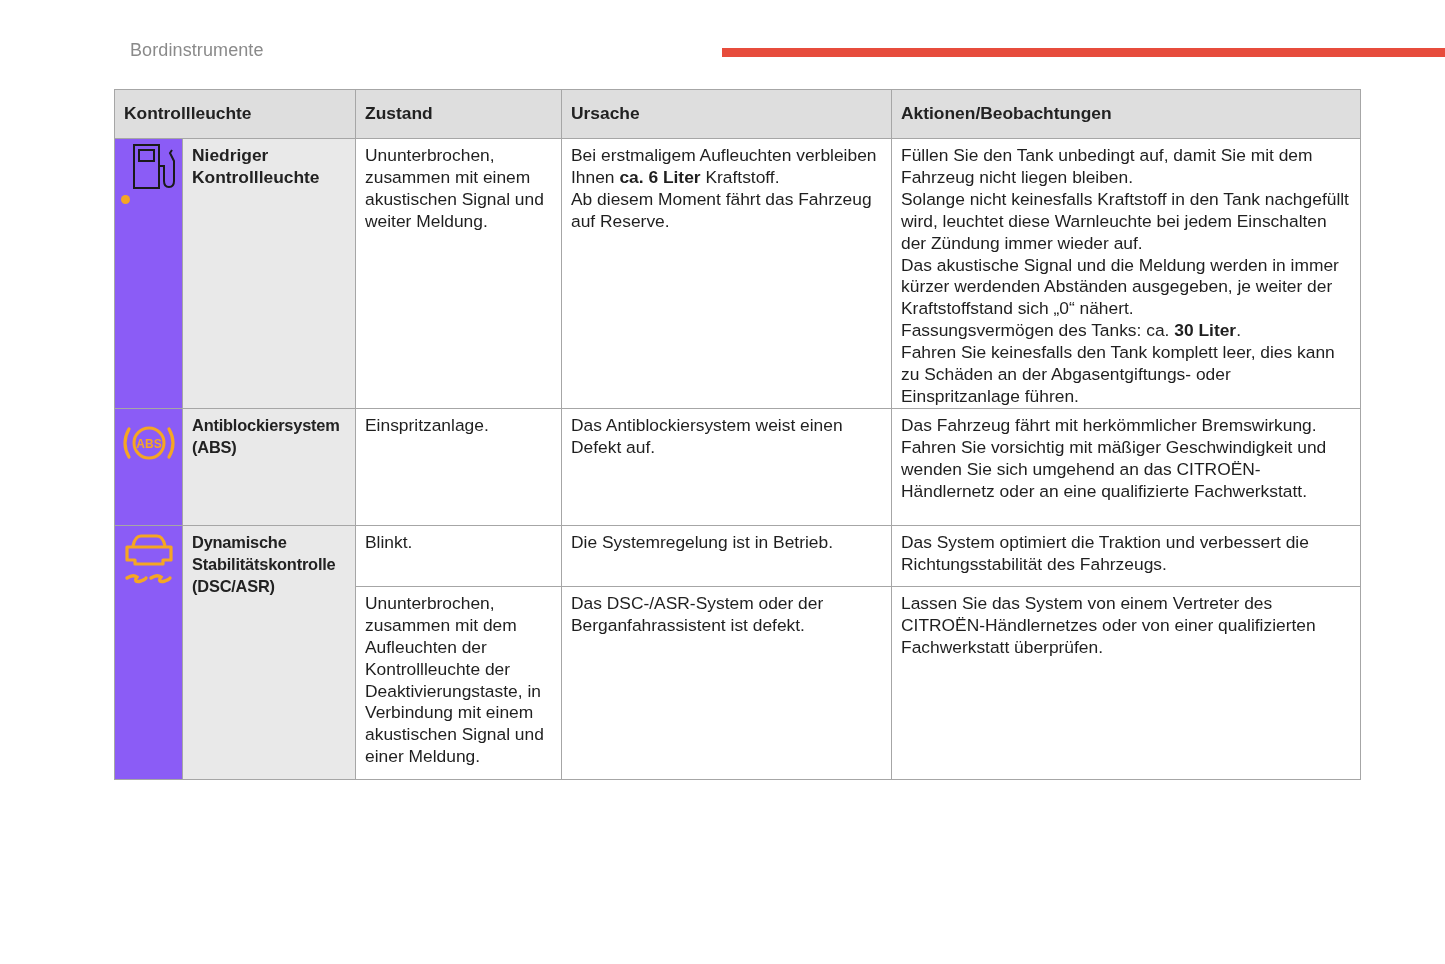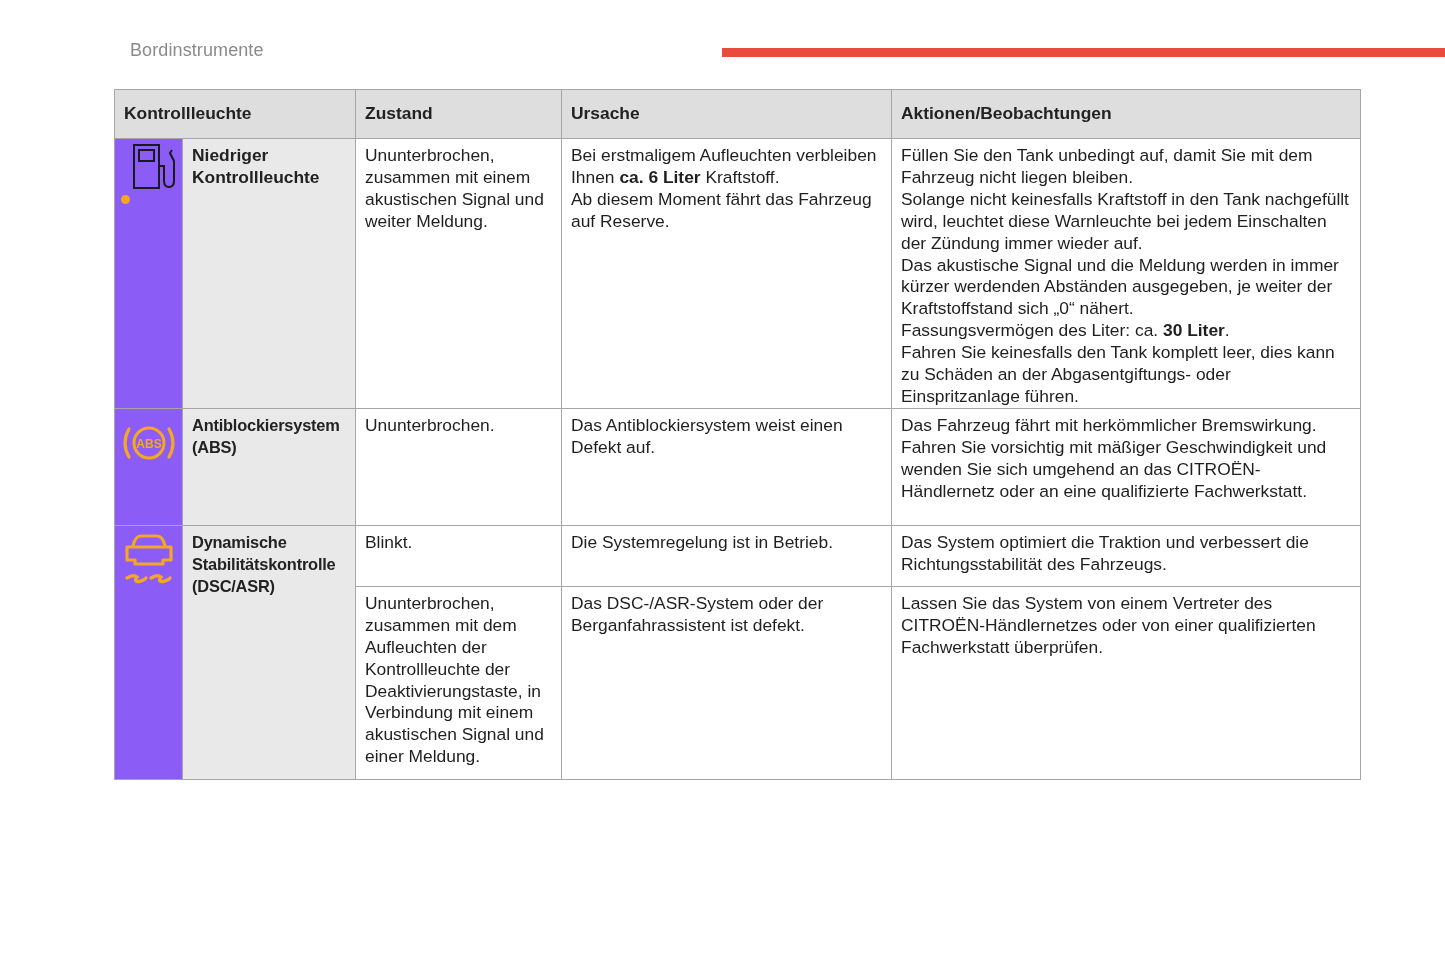--- a/index.html
+++ b/index.html
@@ -86,41 +86,41 @@
       </td>
       <td>Ununterbrochen, zusammen mit einem akustischen Signal und weiter Meldung.</td>
       <td>
         <span>Bei erstmaligem Aufleuchten verbleiben Ihnen </span><b class="em">ca. 6 Liter</b><span> Kraftstoff.</span>
         <span class="line">Ab diesem Moment fährt das Fahrzeug auf Reserve.</span>
       </td>
       <td>
         <span class="line">Füllen Sie den Tank unbedingt auf, damit Sie mit dem Fahrzeug nicht liegen bleiben.</span>
         <span class="line">Solange nicht keinesfalls Kraftstoff in den Tank nachgefüllt wird, leuchtet diese Warnleuchte bei jedem Einschalten der Zündung immer wieder auf.</span>
         <span class="line">Das akustische Signal und die Meldung werden in immer kürzer werdenden Abständen ausgegeben, je weiter der Kraftstoffstand sich „0“ nähert.</span>
-        <span class="line"><span>Fassungsvermögen des Liter: ca. </span><b class="em">30 Liter</b><span>.</span></span>
+        <span class="line"><span>Fassungsvermögen des Tanks: ca. </span><b class="em">30 Liter</b><span>.</span></span>
         <span class="line">Fahren Sie keinesfalls den Tank komplett leer, dies kann zu Schäden an der Abgasentgiftungs- oder Einspritzanlage führen.</span>
       </td>
     </tr>
 
     <tr style="height:117px">
       <td class="icon-cell">
         <div class="icon-wrap">
           <svg width="68" height="60" viewBox="0 0 68 60">
             <circle cx="34" cy="34" r="15" fill="none" stroke="#f5a623" stroke-width="3"></circle>
             <path d="M14 20 q-8 14 0 28" fill="none" stroke="#f5a623" stroke-width="3.2" stroke-linecap="round"></path>
             <path d="M54 20 q8 14 0 28" fill="none" stroke="#f5a623" stroke-width="3.2" stroke-linecap="round"></path>
             <text x="34" y="39" text-anchor="middle" font-family="Liberation Sans, sans-serif" font-weight="bold" font-size="12" fill="#f5a623">ABS</text>
           </svg>
         </div>
       </td>
       <td class="name-cell condensed">
         <span class="line">Antiblockiersystem</span>
         <span class="line">(ABS)</span>
       </td>
-      <td>Ununterbrochen.</td>
+      <td>Einspritzanlage.</td>
       <td>Das Antiblockiersystem weist einen Defekt auf.</td>
       <td>Das Fahrzeug fährt mit herkömmlicher Bremswirkung. Fahren Sie vorsichtig mit mäßiger Geschwindigkeit und wenden Sie sich umgehend an das CITROËN-Händlernetz oder an eine qualifizierte Fachwerkstatt.</td>
     </tr>
 
     <tr style="height:61px">
       <td class="icon-cell" rowspan="2">
         <div class="icon-wrap">
           <svg width="68" height="64" viewBox="0 0 68 64">
             <path d="M18 20 q2 -10 8 -10 h16 q6 0 8 10" fill="none" stroke="#f5a623" stroke-width="3.2" stroke-linejoin="round"></path>
             <path d="M12 21 h44 v13 h-8 v4 h-28 v-4 h-8 z" fill="none" stroke="#f5a623" stroke-width="3.2" stroke-linejoin="round"></path>

